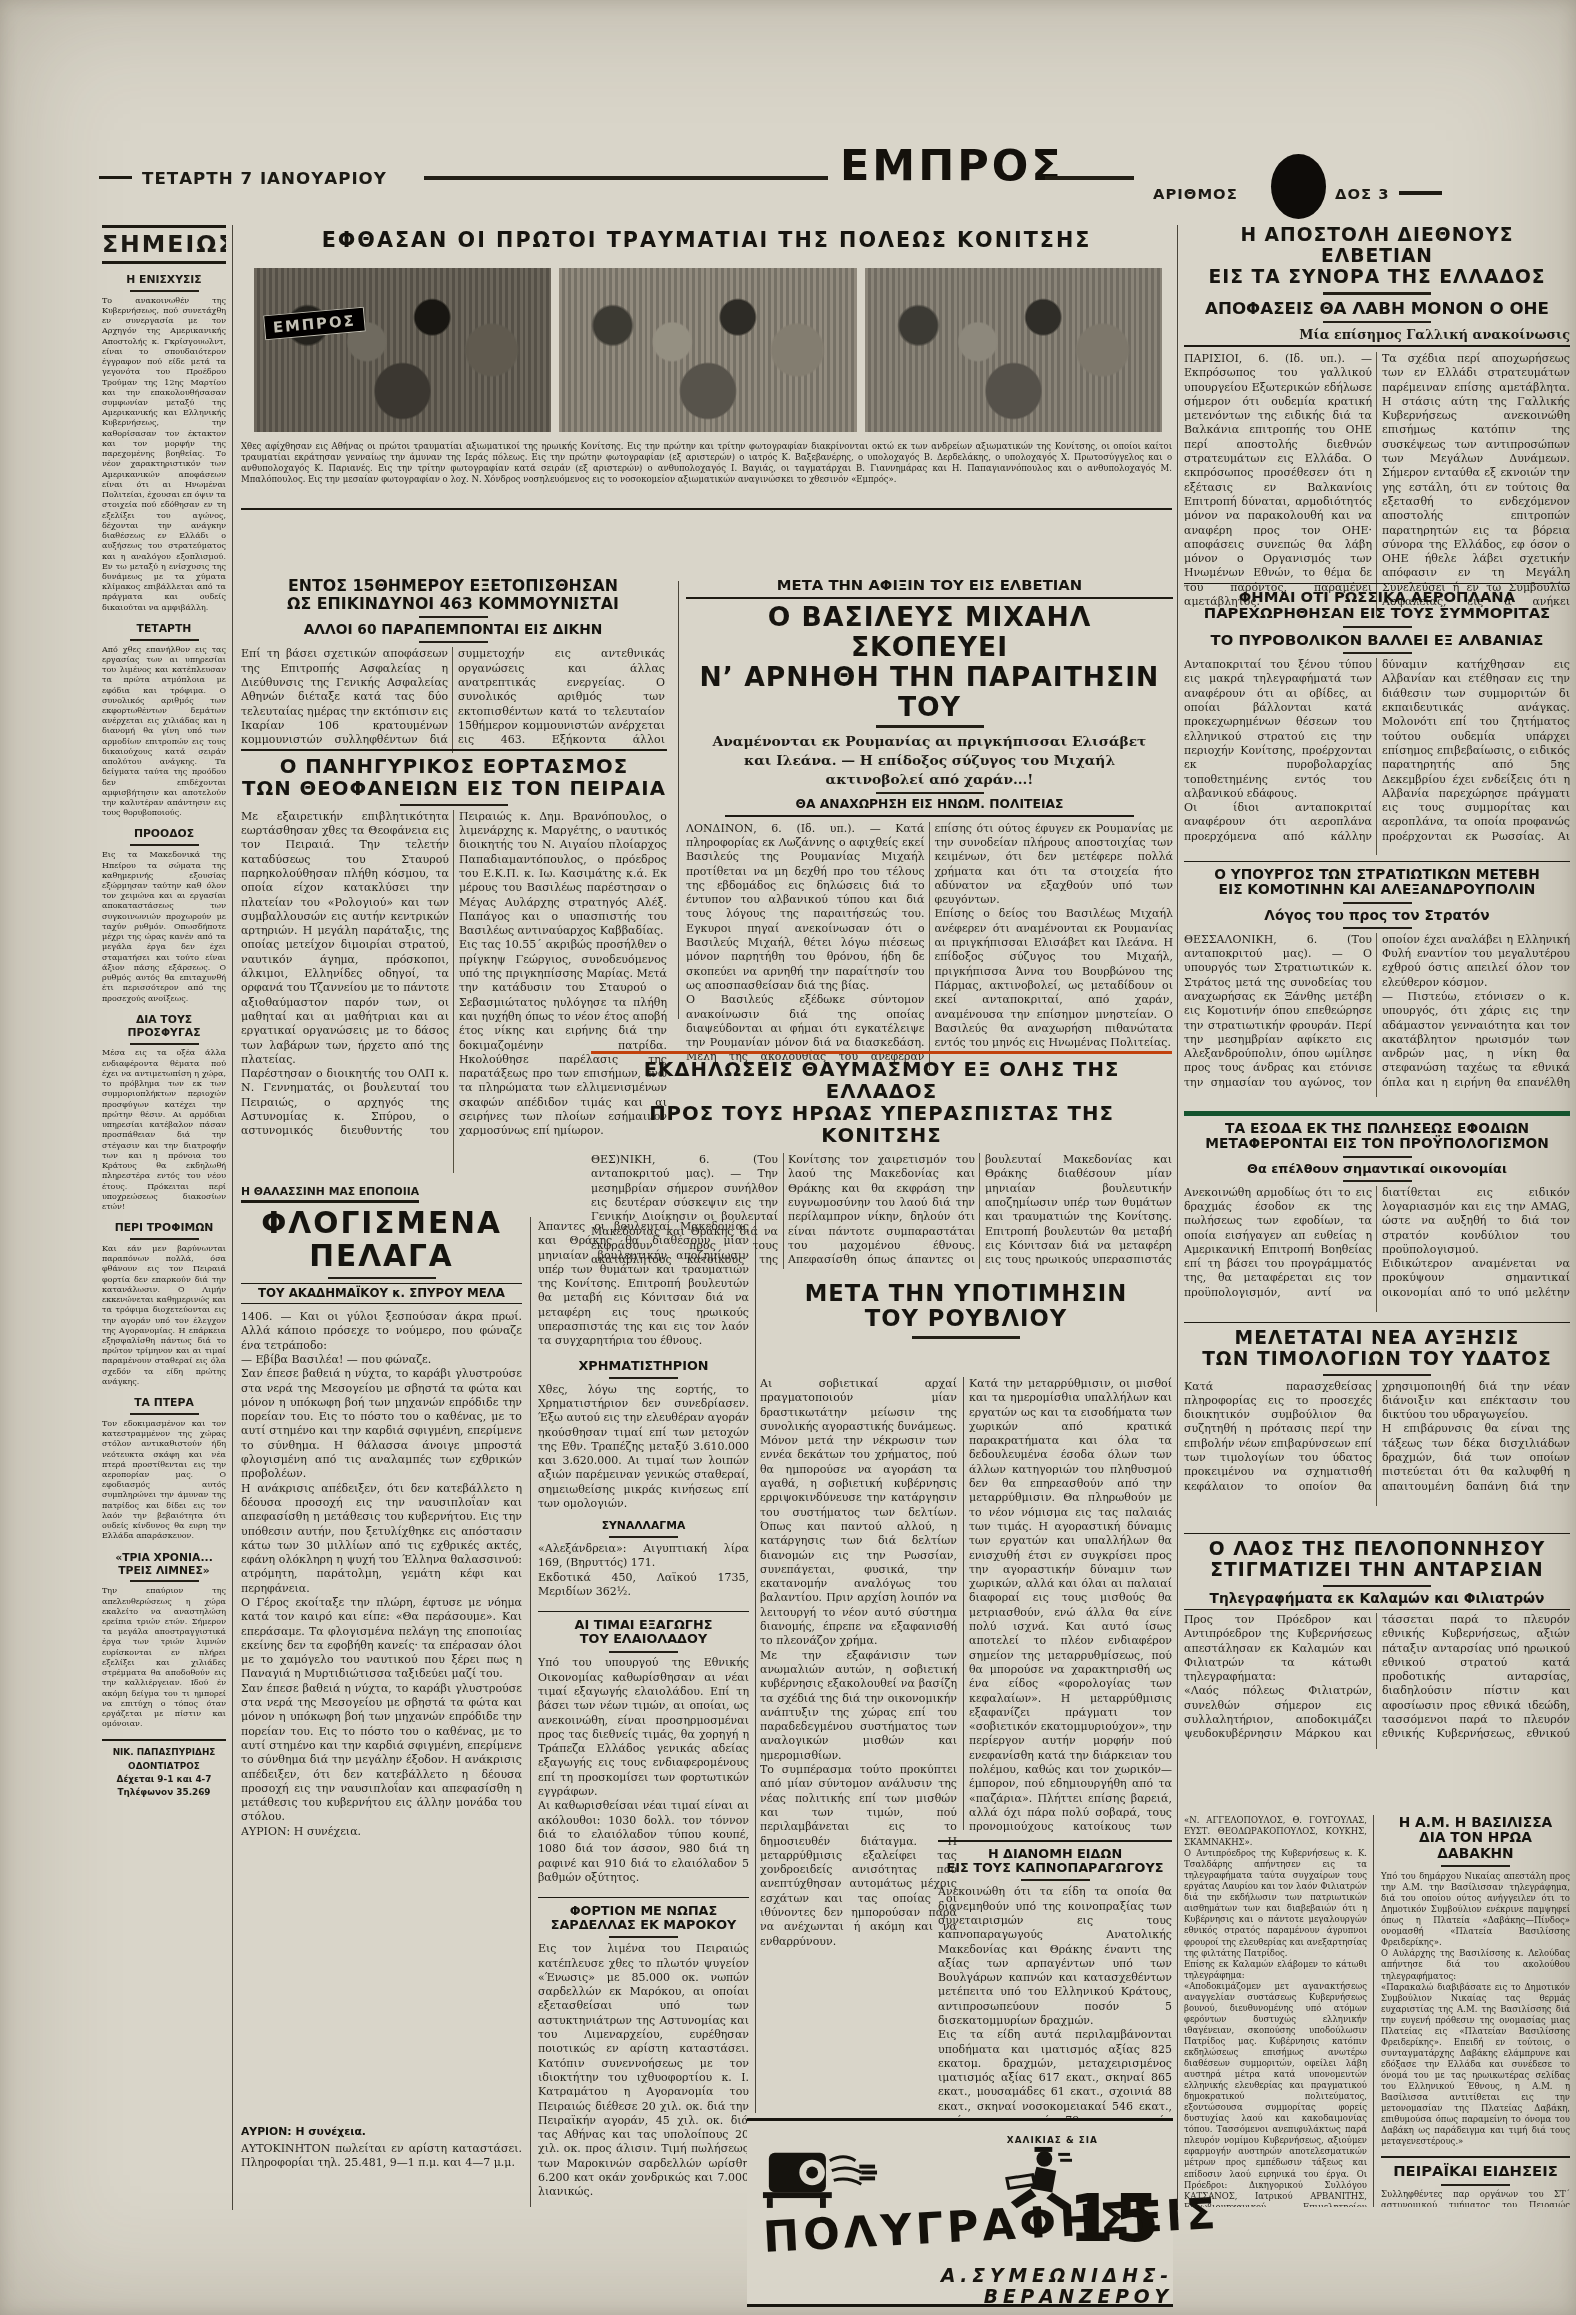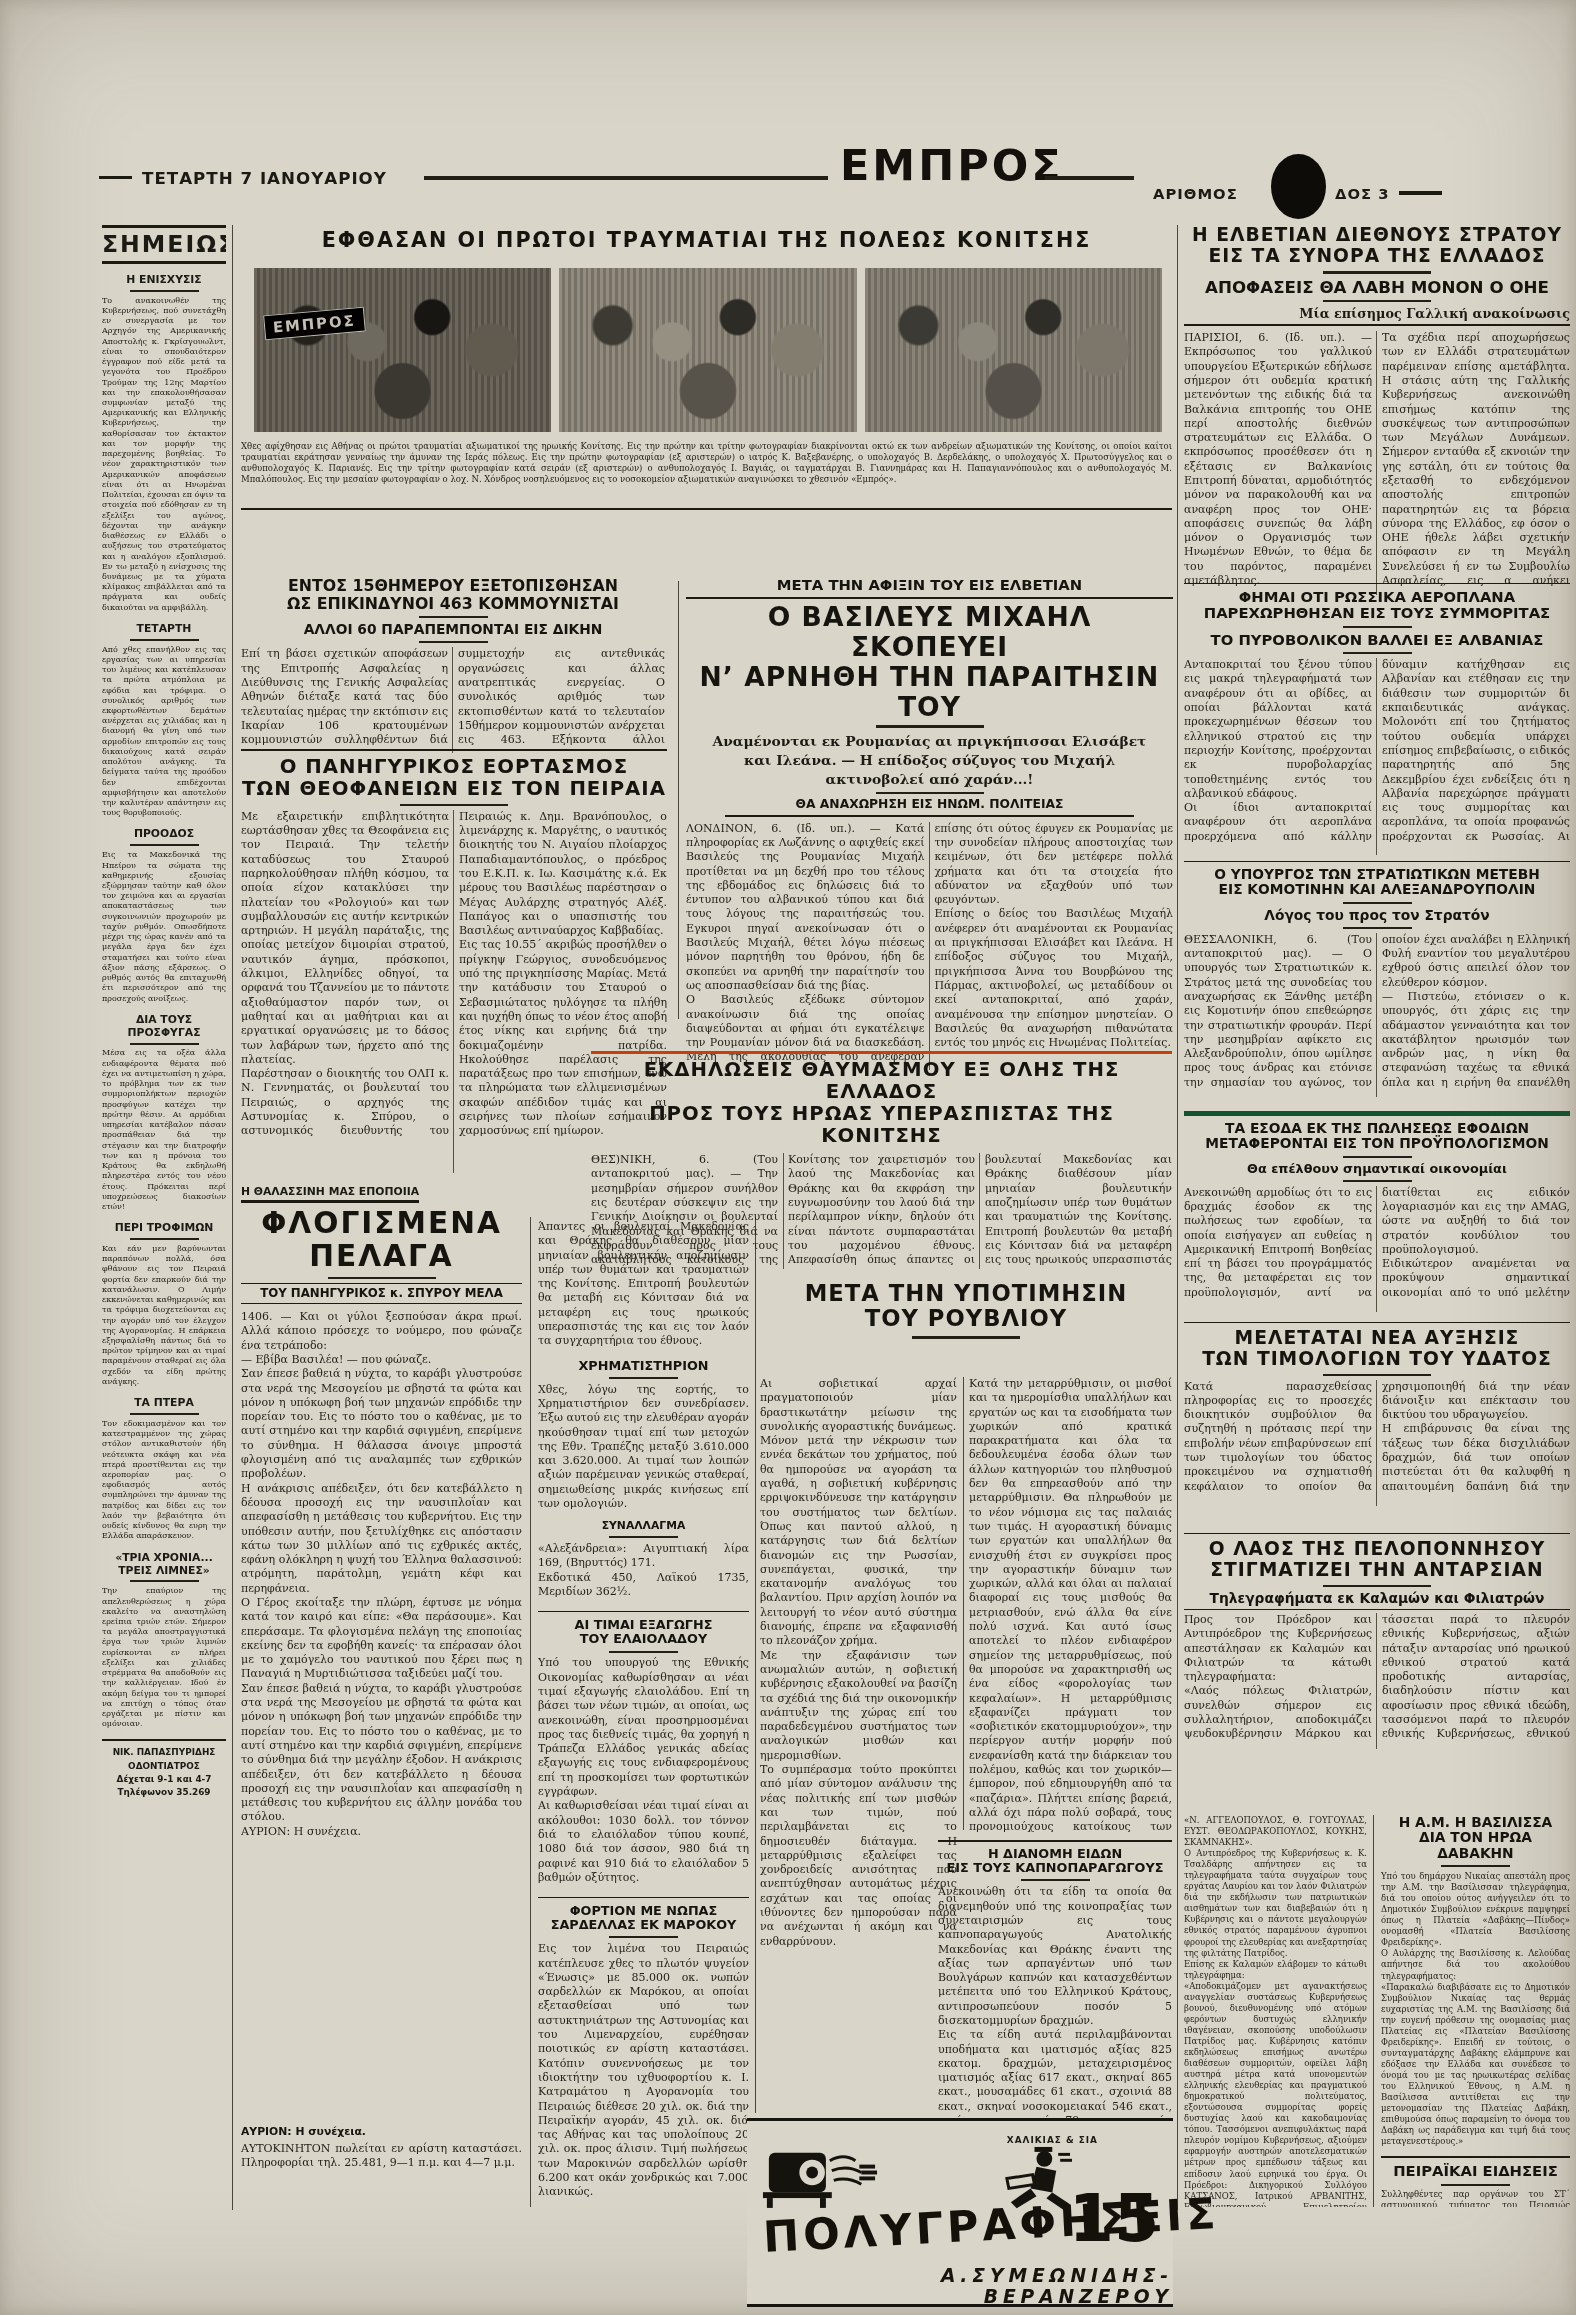--- a/index.html
+++ b/index.html
@@ -181,21 +181,21 @@
       <span>ΕΚΔΗΛΩΣΕΙΣ ΘΑΥΜΑΣΜΟΥ ΕΞ ΟΛΗΣ ΤΗΣ ΕΛΛΑΔΟΣ</span><br>
       <span>ΠΡΟΣ ΤΟΥΣ ΗΡΩΑΣ ΥΠΕΡΑΣΠΙΣΤΑΣ ΤΗΣ ΚΟΝΙΤΣΗΣ</span>
     </div>
     <div class="body-text cols3 clip" style="height:116px;margin-top:5.9px;">ΘΕΣ)ΝΙΚΗ, 6. (Του ανταποκριτού μας). — Την μεσημβρίαν σήμερον συνήλθον εις δευτέραν σύσκεψιν εις την Γενικήν Διοίκησιν οι βουλευταί Μακεδονίας και Θράκης διά να εκφράσουν προς τους ακαταβλήτους κατοίκους της Κονίτσης τον χαιρετισμόν του λαού της Μακεδονίας και Θράκης και θα εκφράση την ευγνωμοσύνην του λαού διά την περίλαμπρον νίκην, δηλούν ότι είναι πάντοτε συμπαραστάται του μαχομένου έθνους. Απεφασίσθη όπως άπαντες οι βουλευταί Μακεδονίας και Θράκης διαθέσουν μίαν μηνιαίαν βουλευτικήν αποζημίωσιν υπέρ των θυμάτων και τραυματιών της Κονίτσης. Επιτροπή βουλευτών θα μεταβή εις Κόνιτσαν διά να μεταφέρη εις τους ηρωικούς υπερασπιστάς της και εις τον λαόν της πόλεως τα συγχαρητήρια ολοκλήρου του έθνους διά την νικηφόρον άμυναν κατά των επιδρομέων.</div>
   </div>
 
   <div class="abs" style="left:241px;top:1180px;width:281px;">
     <div style="font-family:'DejaVu Sans',sans-serif;font-weight:bold;font-size:10.8px;border-bottom:3px solid #1d1a12;display:inline-block;padding-bottom:2px;">Η ΘΑΛΑΣΣΙΝΗ ΜΑΣ ΕΠΟΠΟΙΙΑ</div>
     <div class="h" style="font-size:29.6px;letter-spacing:2px;margin-top:3.9px;">ΦΛΟΓΙΣΜΕΝΑ ΠΕΛΑΓΑ</div>
     <div class="midrule w"></div>
-    <div class="h" style="font-size:11.8px;border-top:1px solid #1d1a12;border-bottom:1px solid #1d1a12;padding:3px 0;margin:3px 0 5.9px;">ΤΟΥ ΠΑΝΗΓΥΡΙΚΟΣ κ. ΣΠΥΡΟΥ ΜΕΛΑ</div>
+    <div class="h" style="font-size:11.8px;border-top:1px solid #1d1a12;border-bottom:1px solid #1d1a12;padding:3px 0;margin:3px 0 5.9px;">ΤΟΥ ΑΚΑΔΗΜΑΪΚΟΥ κ. ΣΠΥΡΟΥ ΜΕΛΑ</div>
     <div class="body-text clip pre" style="height:808px;">1406. — Και οι γύλοι ξεσπούσαν άκρα πρωί. Αλλά κάποιο πρόσεχε το νούμερο, που φώναζε ένα τετράποδο:
 — Εβίβα Βασιλέα! — που φώναζε.
 Σαν έπεσε βαθειά η νύχτα, το καράβι γλυστρούσε στα νερά της Μεσογείου με σβηστά τα φώτα και μόνον η υπόκωφη βοή των μηχανών επρόδιδε την πορείαν του. Εις το πόστο του ο καθένας, με το αυτί στημένο και την καρδιά σφιγμένη, επερίμενε το σύνθημα. Η θάλασσα άνοιγε μπροστά φλογισμένη από τις αναλαμπές των εχθρικών προβολέων.
 Η ανάκρισις απέδειξεν, ότι δεν κατεβάλλετο η δέουσα προσοχή εις την ναυσιπλοΐαν και απεφασίσθη η μετάθεσις του κυβερνήτου. Εις την υπόθεσιν αυτήν, που ξετυλίχθηκε εις απόστασιν κάτω των 30 μιλλίων από τις εχθρικές ακτές, εφάνη ολόκληρη η ψυχή του Έλληνα θαλασσινού: ατρόμητη, παράτολμη, γεμάτη κέφι και περηφάνεια.
 Ο Γέρος εκοίταξε την πλώρη, έφτυσε με νόημα κατά τον καιρό και είπε: «Θα περάσουμε». Και επεράσαμε. Τα φλογισμένα πελάγη της εποποιίας εκείνης δεν τα εφοβήθη κανείς· τα επέρασαν όλοι με το χαμόγελο του ναυτικού που ξέρει πως η Παναγιά η Μυρτιδιώτισσα ταξιδεύει μαζί του.
 Σαν έπεσε βαθειά η νύχτα, το καράβι γλυστρούσε στα νερά της Μεσογείου με σβηστά τα φώτα και μόνον η υπόκωφη βοή των μηχανών επρόδιδε την πορείαν του. Εις το πόστο του ο καθένας, με το αυτί στημένο και την καρδιά σφιγμένη, επερίμενε το σύνθημα διά την μεγάλην έξοδον. Η ανάκρισις απέδειξεν, ότι δεν κατεβάλλετο η δέουσα προσοχή εις την ναυσιπλοΐαν και απεφασίσθη η μετάθεσις του κυβερνήτου εις άλλην μονάδα του στόλου.
 ΑΥΡΙΟΝ: Η συνέχεια.</div>
     <div class="h" style="font-size:10.8px;text-align:left;margin-top:7.9px;">ΑΥΡΙΟΝ: Η συνέχεια.</div>
     <div class="body-text" style="margin-top:3.9px;">ΑΥΤΟΚΙΝΗΤΟΝ πωλείται εν αρίστη καταστάσει. Πληροφορίαι τηλ. 25.481, 9—1 π.μ. και 4—7 μ.μ.</div>
   </div>
@@ -291,21 +291,21 @@
       <rect x="72" y="8" width="12" height="3" fill="#15130e"></rect>
         <rect x="74" y="14" width="12" height="3" fill="#15130e"></rect>
     </svg>
     <div class="ad-word abs" style="left:15.8px;top:83px;">ΠΟΛΥΓΡΑΦΗΣΕΙΣ</div>
     <div class="ad-15 abs" style="right:13.8px;top:69px;">15</div>
     <div class="ad-addr abs" style="left:29.6px;top:144px;">Α.ΣΥΜΕΩΝΙΔΗΣ-ΒΕΡΑΝΖΕΡΟΥ</div>
   </div>
 
   <div class="abs" style="left:1184px;top:225px;width:386px;">
     <div class="h" style="font-size:18.7px;letter-spacing:1px;">
-      <span>Η ΕΛΒΕΤΙΑΝ ΔΙΕΘΝΟΥΣ ΣΤΡΑΤΟΥ</span><br>
+      <span>Η ΑΠΟΣΤΟΛΗ ΔΙΕΘΝΟΥΣ ΕΛΒΕΤΙΑΝ</span><br>
       <span>ΕΙΣ ΤΑ ΣΥΝΟΡΑ ΤΗΣ ΕΛΛΑΔΟΣ</span>
     </div>
     <div class="midrule w" style="height:3px;"></div>
     <div class="h" style="font-size:16.7px;margin:3.9px 0;">ΑΠΟΦΑΣΕΙΣ ΘΑ ΛΑΒΗ ΜΟΝΟΝ Ο ΟΗΕ</div>
     <div class="midrule w"></div>
     <div style="font-weight:bold;font-size:12.8px;text-align:right;border-bottom:2px solid #1d1a12;padding-bottom:3px;margin:2px 0 4.9px;">Μία επίσημος Γαλλική ανακοίνωσις</div>
     <div class="body-text cols2 clip pre" style="height:264px;">ΠΑΡΙΣΙΟΙ, 6. (Ιδ. υπ.). — Εκπρόσωπος του γαλλικού υπουργείου Εξωτερικών εδήλωσε σήμερον ότι ουδεμία κρατική μετενόντων της ειδικής διά τα Βαλκάνια επιτροπής του ΟΗΕ περί αποστολής διεθνών στρατευμάτων εις Ελλάδα. Ο εκπρόσωπος προσέθεσεν ότι η εξέτασις εν Βαλκανίοις Επιτροπή δύναται, αρμοδιότητός μόνον να παρακολουθή και να αναφέρη προς τον ΟΗΕ· αποφάσεις συνεπώς θα λάβη μόνον ο Οργανισμός των Ηνωμένων Εθνών, το θέμα δε του παρόντος, παραμένει αμετάβλητος.
 Τα σχέδια περί αποχωρήσεως των εν Ελλάδι στρατευμάτων παρέμειναν επίσης αμετάβλητα. Η στάσις αύτη της Γαλλικής Κυβερνήσεως ανεκοινώθη επισήμως κατόπιν της συσκέψεως των αντιπροσώπων των Μεγάλων Δυνάμεων. Σήμερον ενταύθα εξ εκνοιών την γης εστάλη, ότι εν τούτοις θα εξετασθή το ενδεχόμενον αποστολής επιτροπών παρατηρητών εις τα βόρεια σύνορα της Ελλάδος, εφ όσον ο ΟΗΕ ήθελε λάβει σχετικήν απόφασιν εν τη Μεγάλη Συνελεύσει ή εν τω Συμβουλίω Ασφαλείας, εις α ανήκει αποκλειστικώς πάσα αρμοδιότης επί του ζητήματος τούτου.</div>
   </div>
 

